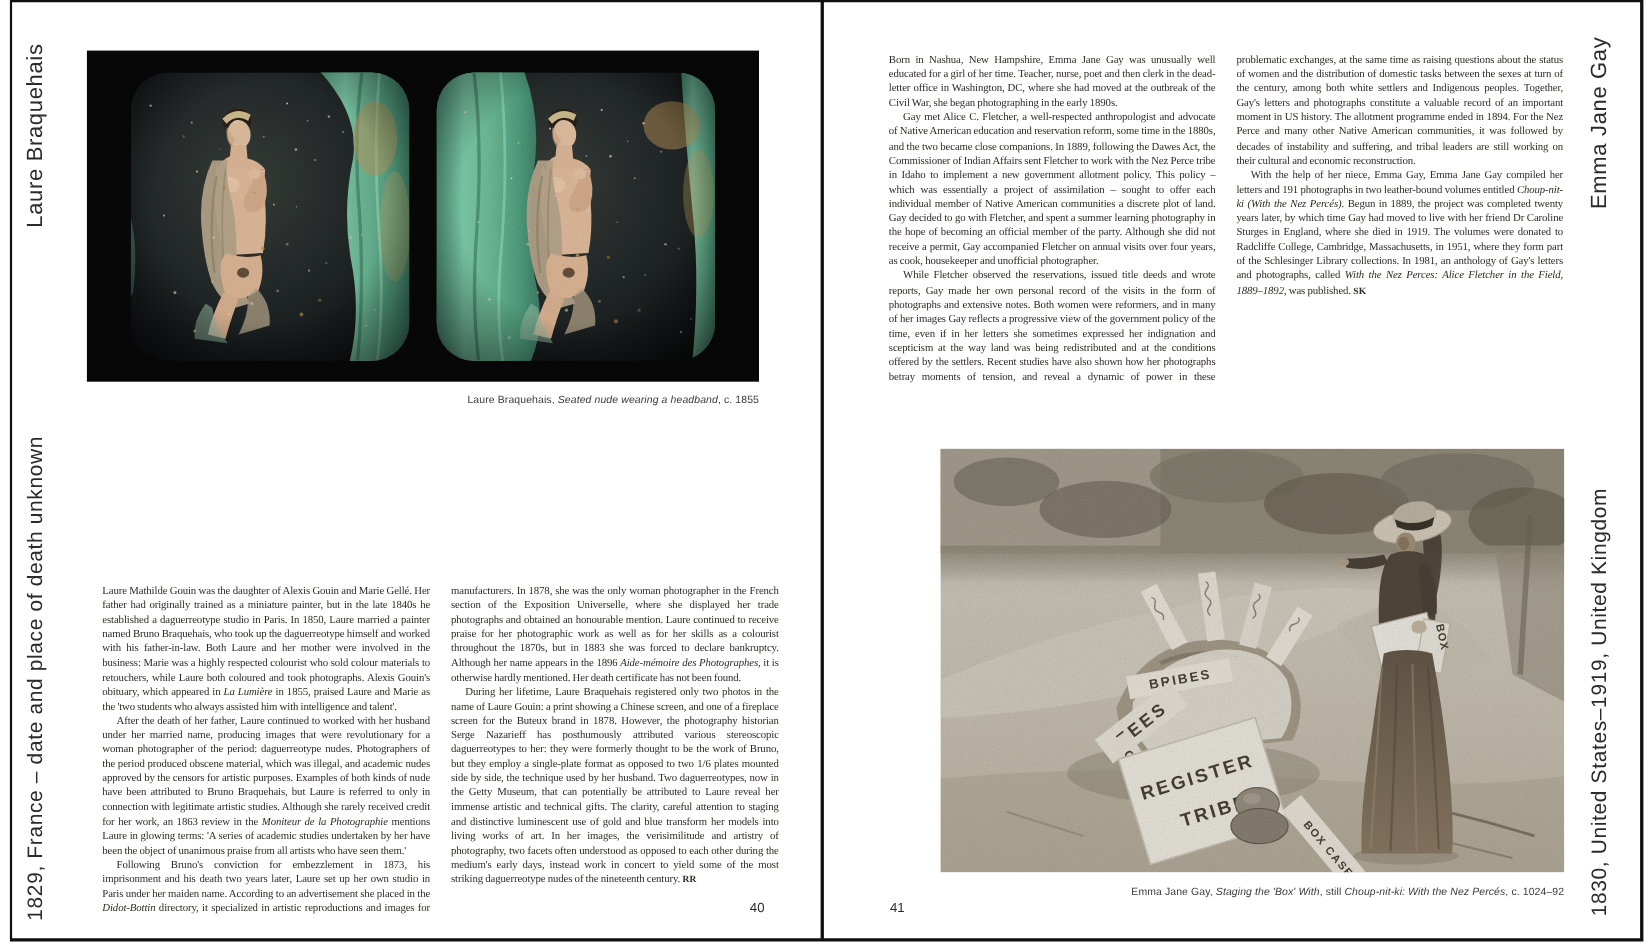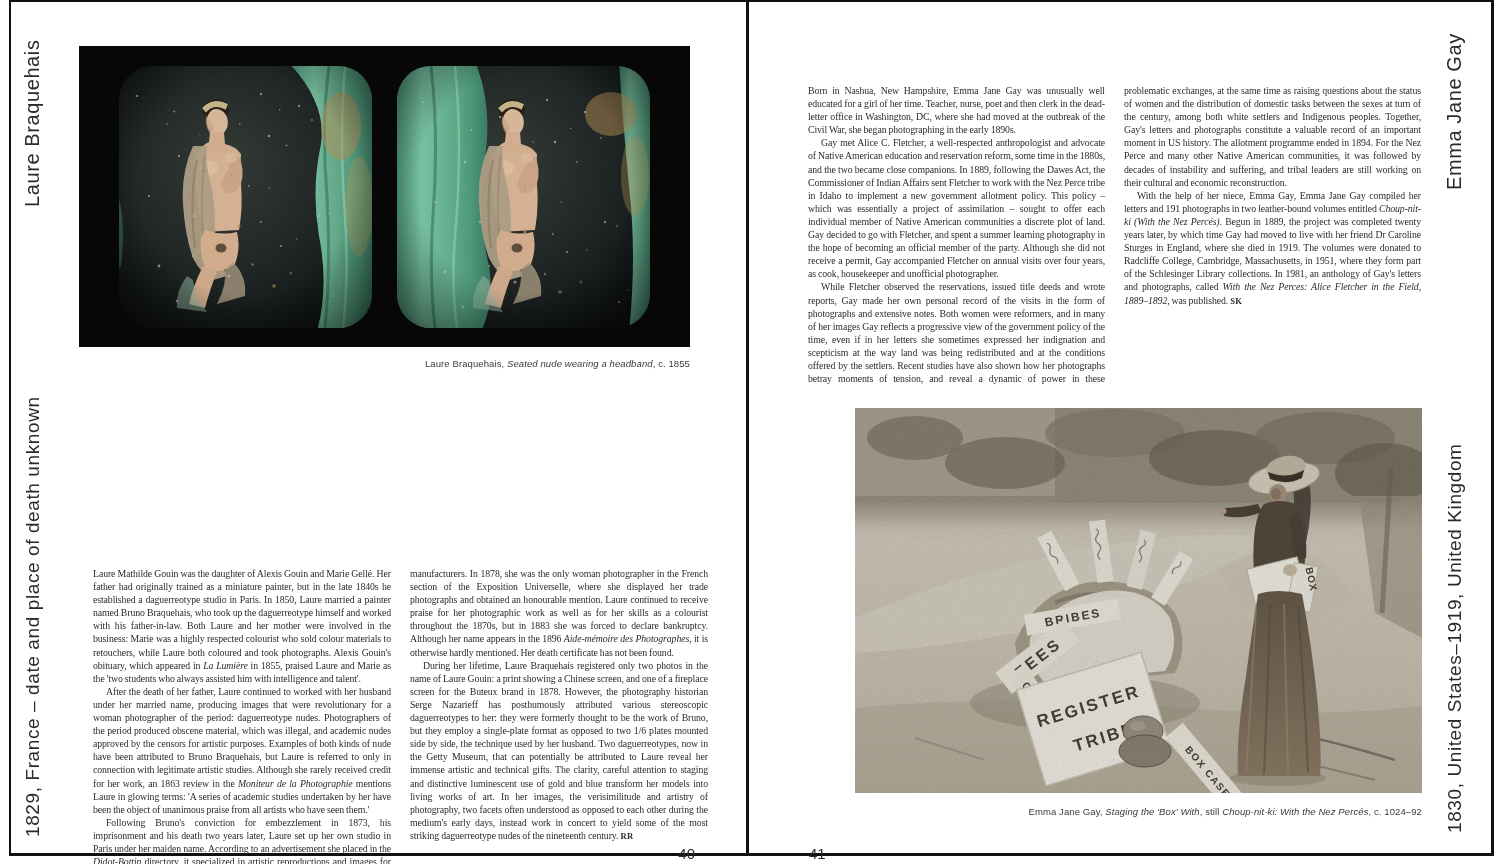--- a/index.html
+++ b/index.html
@@ -31,31 +31,31 @@
 
   
   .caption{position:absolute;font-family:"Liberation Sans",sans-serif;font-size:9.5px;
            color:#3a3a3a;text-align:right;letter-spacing:.1px;}
   .cap-left {left:79px;width:611px;top:358px;}
   .cap-right{left:855px;width:567px;top:806px;}
 
   
   .cols{position:absolute;column-count:2;column-gap:19px;column-fill:auto;overflow:hidden;
         font-family:"Liberation Serif",serif;font-size:9.8px;line-height:13.1px;
-        letter-spacing:-0.1px;word-spacing:-0.3px;text-align:justify;color:#2e2a26;margin-top:36px;}
+        letter-spacing:-0.1px;word-spacing:-0.3px;text-align:justify;color:#2e2a26;}
   .cols p{margin:0;}
   .cols p.ind{text-indent:13px;}
   .cols-left {left:93px;top:531px;width:615px;height:302px;}
   .cols-right{left:808px;top:48px;width:613px;height:308px;}
   .it{font-style:italic;}
   .initials{font-family:Liberation Serif, serif;font-weight:bold;font-size:8.6px;
             letter-spacing:.3px;}
 
-  .pagenum{position:absolute;font-family:"Liberation Sans",sans-serif;font-size:15px;
-           color:#2b2b2b;margin-top:27px;}
+  .pagenum{position:absolute;font-family:"Liberation Sans",sans-serif;font-size:12px;
+           color:#2b2b2b;}
   .pn-left {left:640px;width:55px;top:818px;text-align:right;}
   .pn-right{left:809px;top:818px;text-align:right;}
 
   .lbl{font-family:"Liberation Sans",sans-serif;font-weight:bold;fill:#4b4335;}
 </style>
 </head>
 <body>
 
 <svg width="0" height="0" style="position:absolute" aria-hidden="true">
   <defs>

